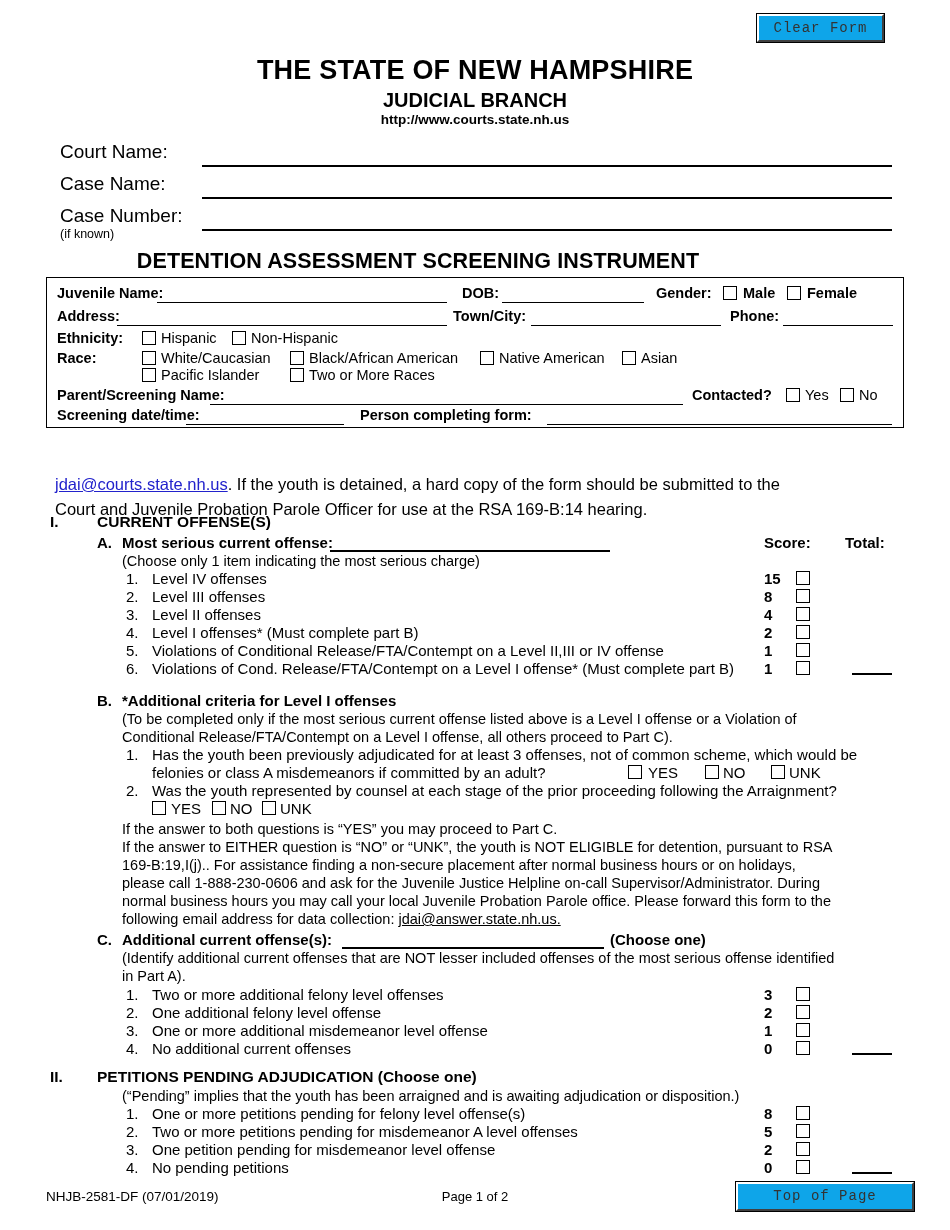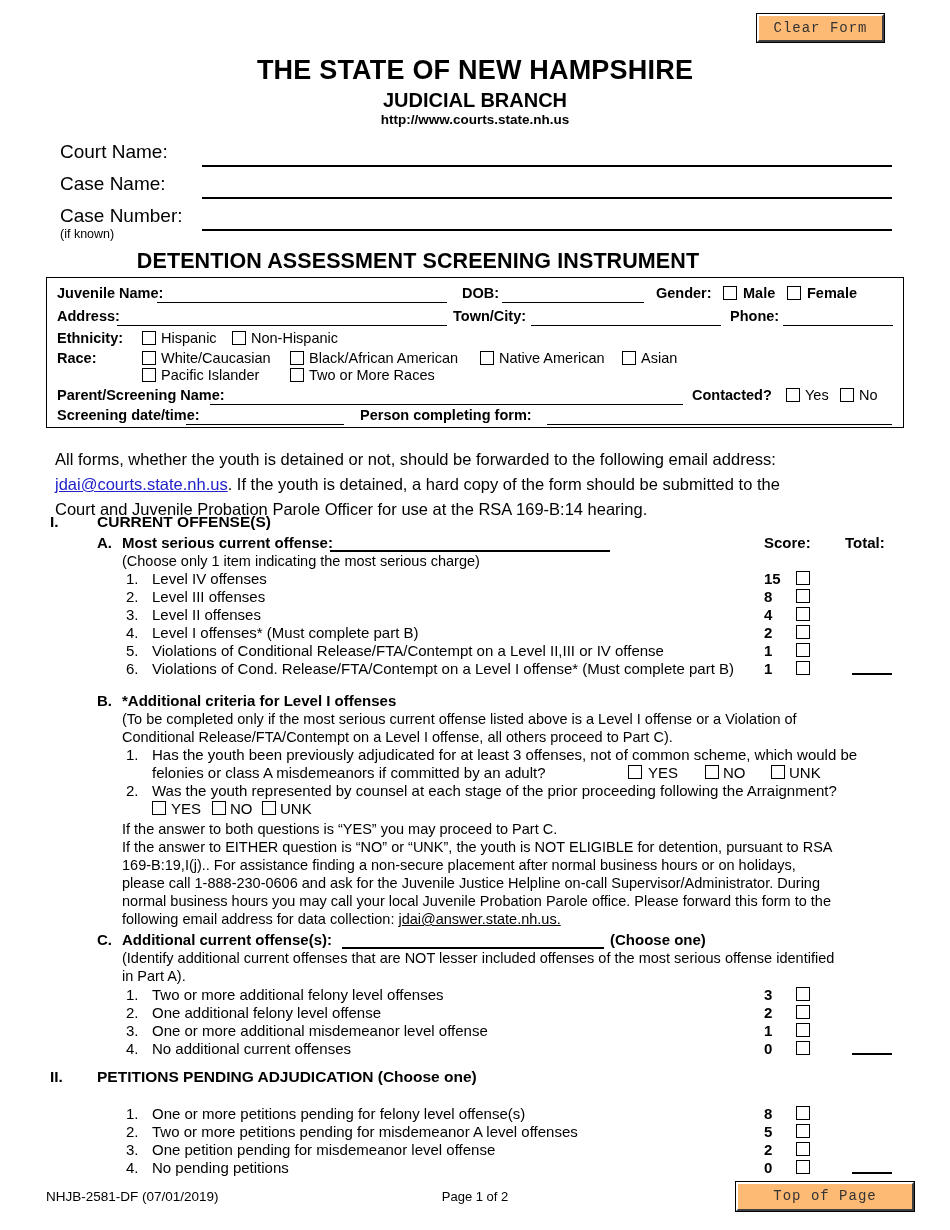--- a/index.html
+++ b/index.html
@@ -11,21 +11,21 @@
     font-family: "Liberation Sans", sans-serif;
     color: #000000;
     position: relative;
     overflow: hidden;
   }
   .page { position: relative; width: 950px; height: 1230px; padding: 0; }
 
   
   .btn3d {
     position: absolute;
-    background: #fdba74;
+    background: #0ea5e9;
     border-top: 2px solid #ffffff;
     border-left: 2px solid #ffffff;
     border-right: 2px solid #404040;
     border-bottom: 2px solid #404040;
     outline: 1px solid #000000;
     font-family: "Liberation Mono", monospace;
     letter-spacing: 1px;
     color: #333333;
     text-align: center;
     cursor: pointer;
@@ -174,21 +174,20 @@
     <div class="cbx" style="left:793px; top:110px;"></div>
     <div class="ib-row" style="left:812px; top:109px;">No</div>
 
     <div class="ib-row bold" style="left:10px; top:129px;">Screening date/time:</div>
     <div class="ul" style="left:139px; top:146px; width:158px;"></div>
     <div class="ib-row bold" style="left:313px; top:129px;">Person completing form:</div>
     <div class="ul" style="left:500px; top:146px; width:345px;"></div>
   </div>
 
   <div id="intro-para">
-    <span>All forms, whether the youth is detained or not, should be forwarded to the following email address:</span>
     <br>
     <span class="maillink">jdai@courts.state.nh.us</span><span>.  If the youth is detained, a hard copy of the form should be submitted to the</span>
     <br>
     <span>Court and Juvenile Probation Parole Officer for use at the RSA 169-B:14 hearing.</span>
   </div>
 
   <div class="sec-num" style="left:50px; top:513px;">I.</div>
   <div class="sec-title" style="left:97px; top:513px;">CURRENT OFFENSE(S)</div>
 
   <div class="colhdr" style="left:764px; top:534px;">Score:</div>
@@ -286,20 +285,21 @@
   <div class="cbx" style="left:796px; top:1023px;"></div>
 
   <div class="itm-num" style="left:126px; top:1040px;">4.</div>
   <div class="itm-txt" style="left:152px; top:1040px;">No additional current offenses</div>
   <div class="score" style="left:764px; top:1040px;">0</div>
   <div class="cbx" style="left:796px; top:1041px;"></div>
   <div class="totline" style="left:852px; top:1053px;"></div>
 
   <div class="sec-num" style="left:50px; top:1068px;">II.</div>
   <div class="sec-title" style="left:97px; top:1068px;">PETITIONS PENDING ADJUDICATION (Choose one)</div>
+  <div class="note" style="left:122px; top:1087px;">(“Pending” implies that the youth has been arraigned and is awaiting adjudication or disposition.)</div>
 
   <div class="itm-num" style="left:126px; top:1105px;">1.</div>
   <div class="itm-txt" style="left:152px; top:1105px;">One or more petitions pending for felony level offense(s)</div>
   <div class="score" style="left:764px; top:1105px;">8</div>
   <div class="cbx" style="left:796px; top:1106px;"></div>
 
   <div class="itm-num" style="left:126px; top:1123px;">2.</div>
   <div class="itm-txt" style="left:152px; top:1123px;">Two or more petitions pending for misdemeanor A level offenses</div>
   <div class="score" style="left:764px; top:1123px;">5</div>
   <div class="cbx" style="left:796px; top:1124px;"></div>

